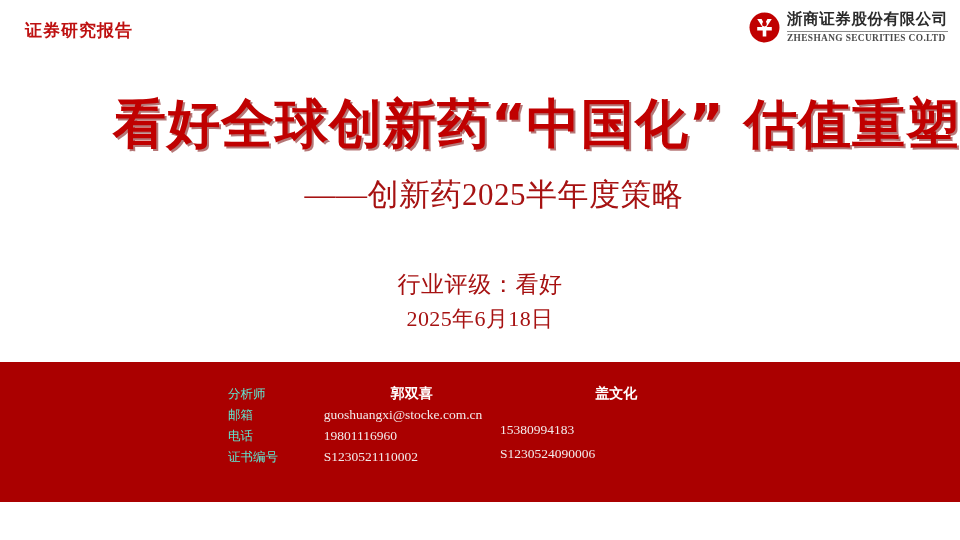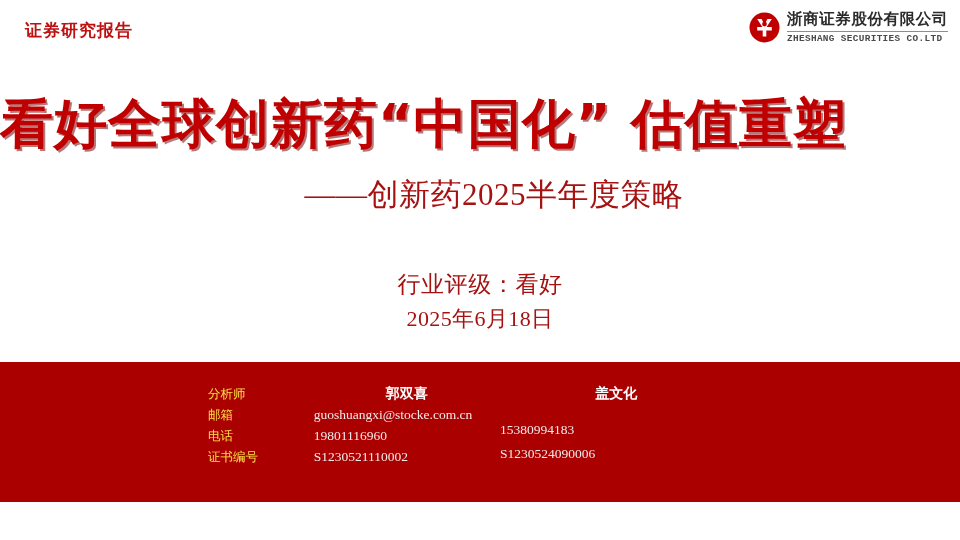--- a/index.html
+++ b/index.html
@@ -58,35 +58,35 @@
     color: #2b2b2b;
     letter-spacing: 0.6px;
     padding-bottom: 2px;
   }
   .logo-rule {
     height: 1px;
     background: #8d8d8d;
     margin: 1px 0 2px 0;
   }
   .logo-en {
-    font-family: Liberation Mono, monospace;
+    font-family: Liberation Serif, serif;
     font-size: 9.4px;
     font-weight: bold;
     color: #4a4a4a;
     letter-spacing: 0.35px;
     white-space: nowrap;
   }
 
   
   .main-title {
     position: absolute;
     left: 0;
     right: 0;
     top: 89px;
-    text-align: left;
+    text-align: right;
     font-family: "DejaVu Sans", "Liberation Sans", sans-serif;
     font-size: 53px;
     font-weight: bold;
     color: #C00000;
     letter-spacing: 1px;
     white-space: nowrap;
     text-shadow: 2px 2px 0 rgba(120, 8, 8, 0.55);
   }
 
   .subtitle {
@@ -149,23 +149,24 @@
   .analyst-col {
     display: grid;
     grid-template-columns: auto auto;
     row-gap: 2px;
   }
   .analyst-col.first { width: 292px; }
   .analyst-col.first .lbl { width: 78px; }
   .lbl {
     font-family: "DejaVu Sans", "Liberation Sans", sans-serif;
     font-size: 12.5px;
-    color: #fde047;
+    color: #5eead4;
     line-height: 19px;
     white-space: nowrap;
+    margin-left: 20px;
   }
   .val {
     font-family: "Liberation Serif", "DejaVu Serif", serif;
     font-size: 13.5px;
     color: #f2eaea;
     line-height: 19px;
     white-space: nowrap;
   }
   .val.name {
     font-family: "DejaVu Sans", "Liberation Sans", sans-serif;

